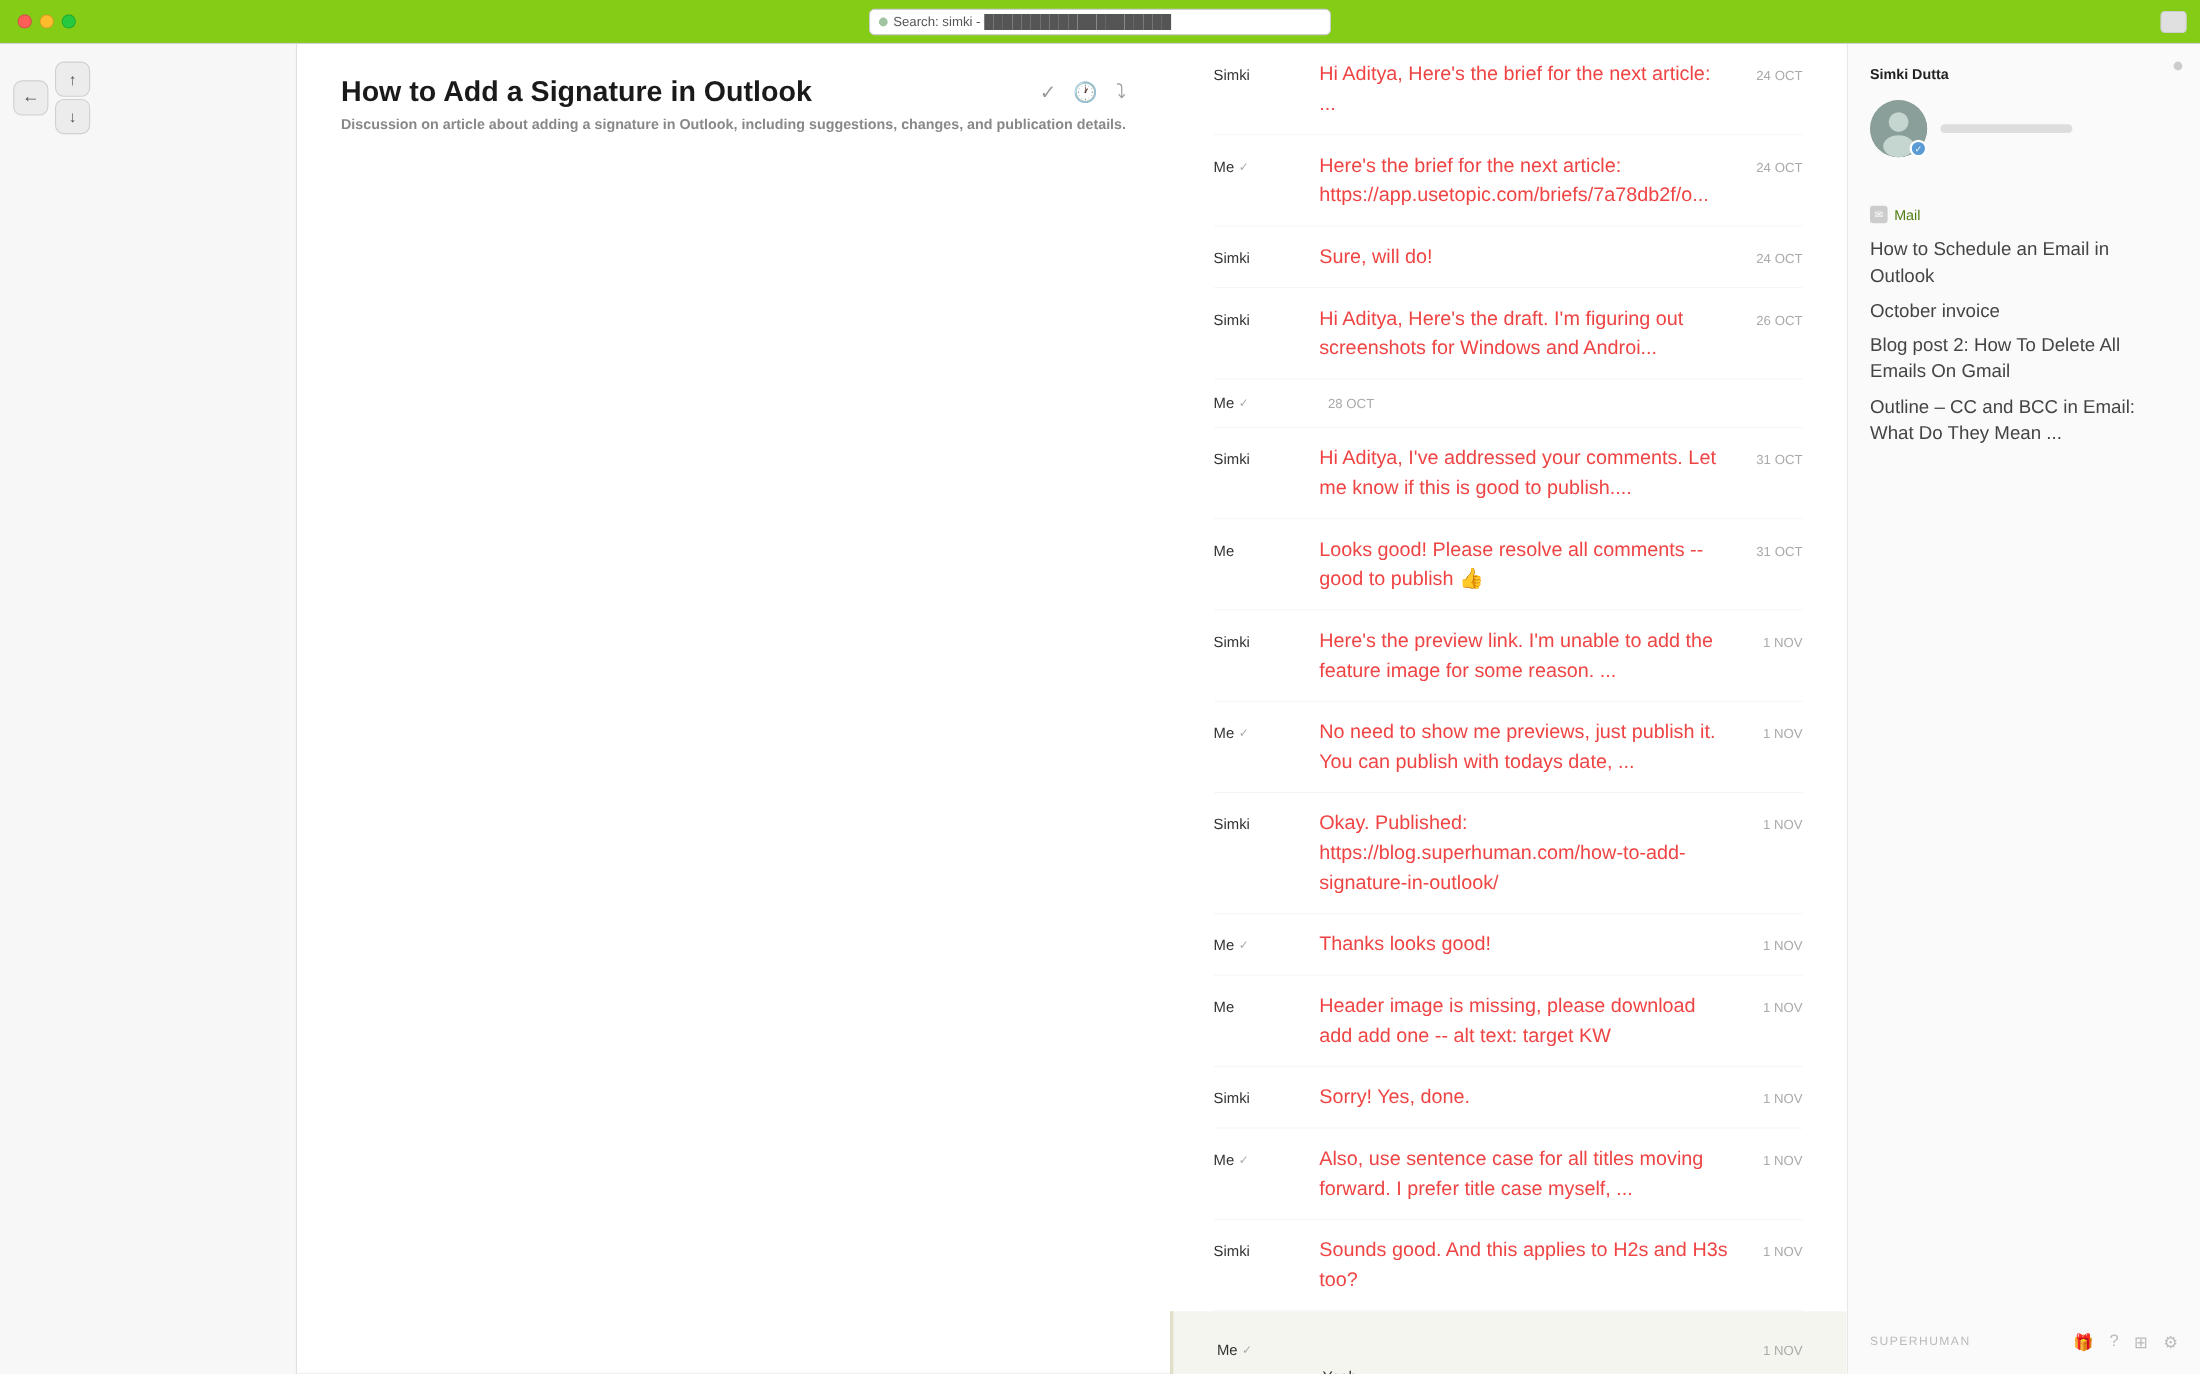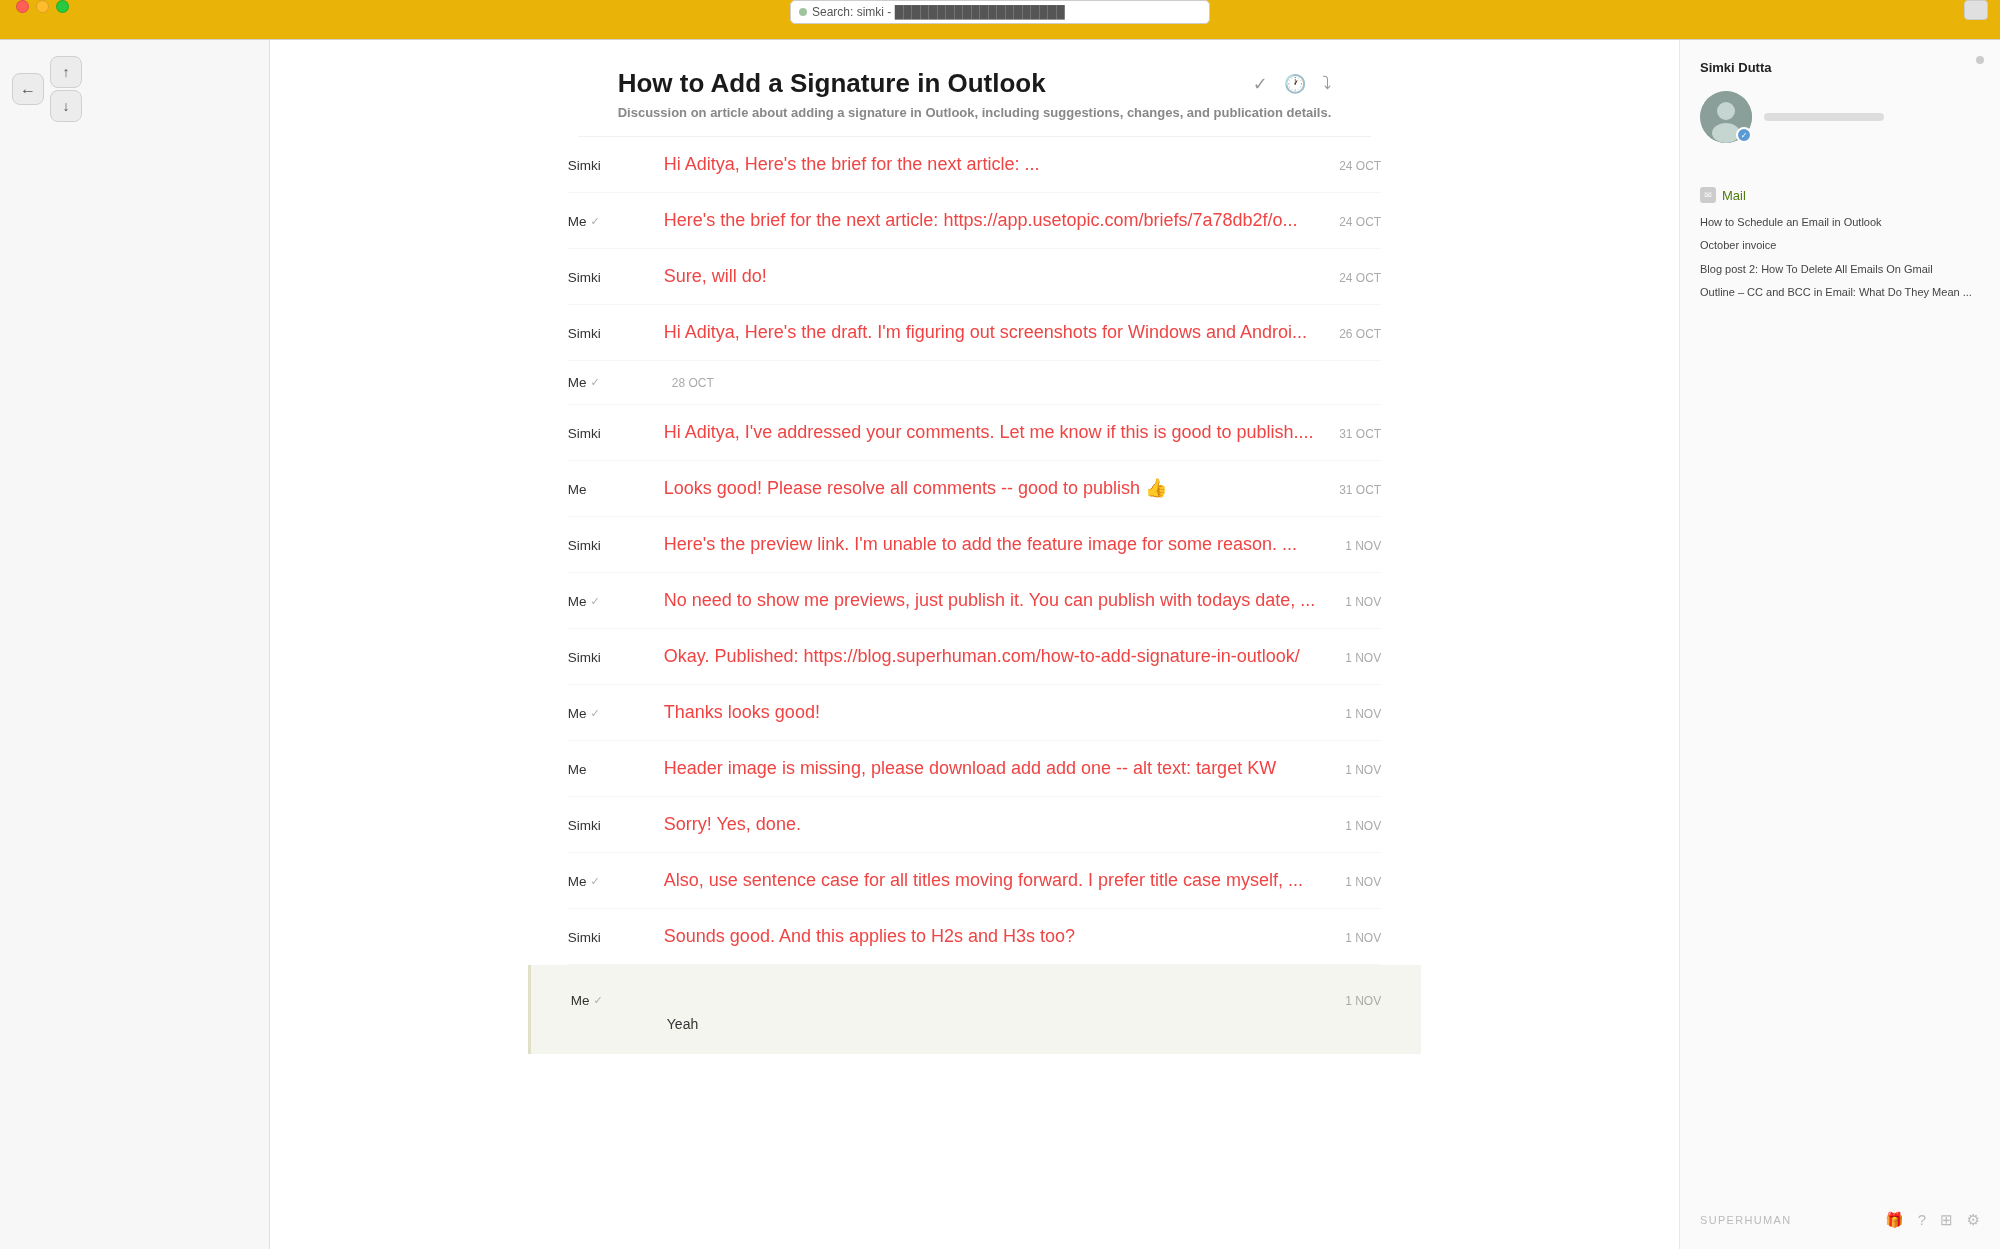--- a/index.html
+++ b/index.html
@@ -7,23 +7,23 @@
       font-family: -apple-system, BlinkMacSystemFont, 'Segoe UI', sans-serif;
       background: #f0f0f0;
       width: 2000px;
       height: 1249px;
       overflow: hidden;
     }
 
     
     .titlebar {
       height: 40px;
-      background: #eab308;
-      display: flex;
-      align-items: flex-start;
+      background: #84cc16;
+      display: flex;
+      align-items: center;
       padding: 0 16px;
       gap: 8px;
       border-bottom: 1px solid #d0d0d0;
       position: relative;
     }
     .traffic-lights {
       display: flex;
       gap: 7px;
       align-items: center;
     }
@@ -100,24 +100,23 @@
       font-size: 14px;
       color: #555;
     }
     .nav-btn.back { font-size: 16px; }
 
     
     .main-content {
       flex: 1;
       background: white;
       display: flex;
-      flex-direction: column;
+      flex-direction: row;
       overflow: hidden;
       border-right: 1px solid #e8e8e8;
-      align-items: center;
     }
 
     .thread-header {
       padding: 28px 40px 16px 40px;
       border-bottom: 1px solid #f0f0f0;
     }
     .thread-title-row {
       display: flex;
       align-items: center;
       justify-content: space-between;
@@ -269,21 +268,21 @@
       display: flex; align-items: center; justify-content: center;
       font-size: 9px;
       color: white;
     }
     .mail-section-label {
       font-size: 13px;
       font-weight: 500;
       color: #4d7c0f;
     }
     .mail-link {
-      font-size: 11px;
+      font-size: 17px;
       color: #444;
       margin-bottom: 8px;
       line-height: 1.4;
       cursor: pointer;
     }
 
     
     .right-footer {
       margin-top: auto;
       display: flex;

